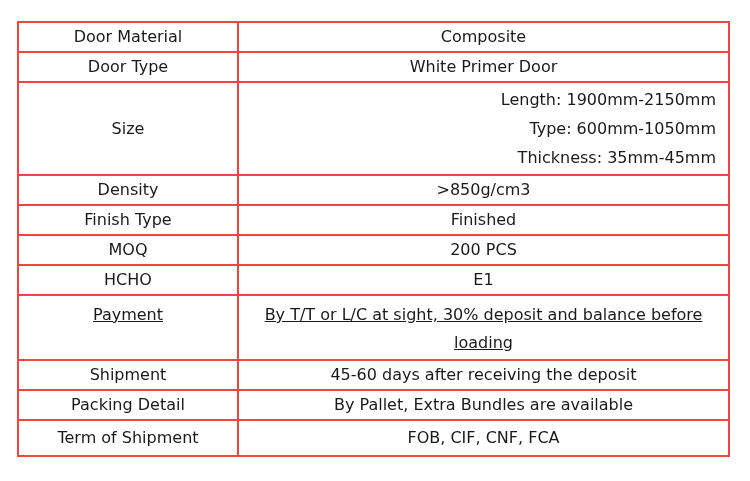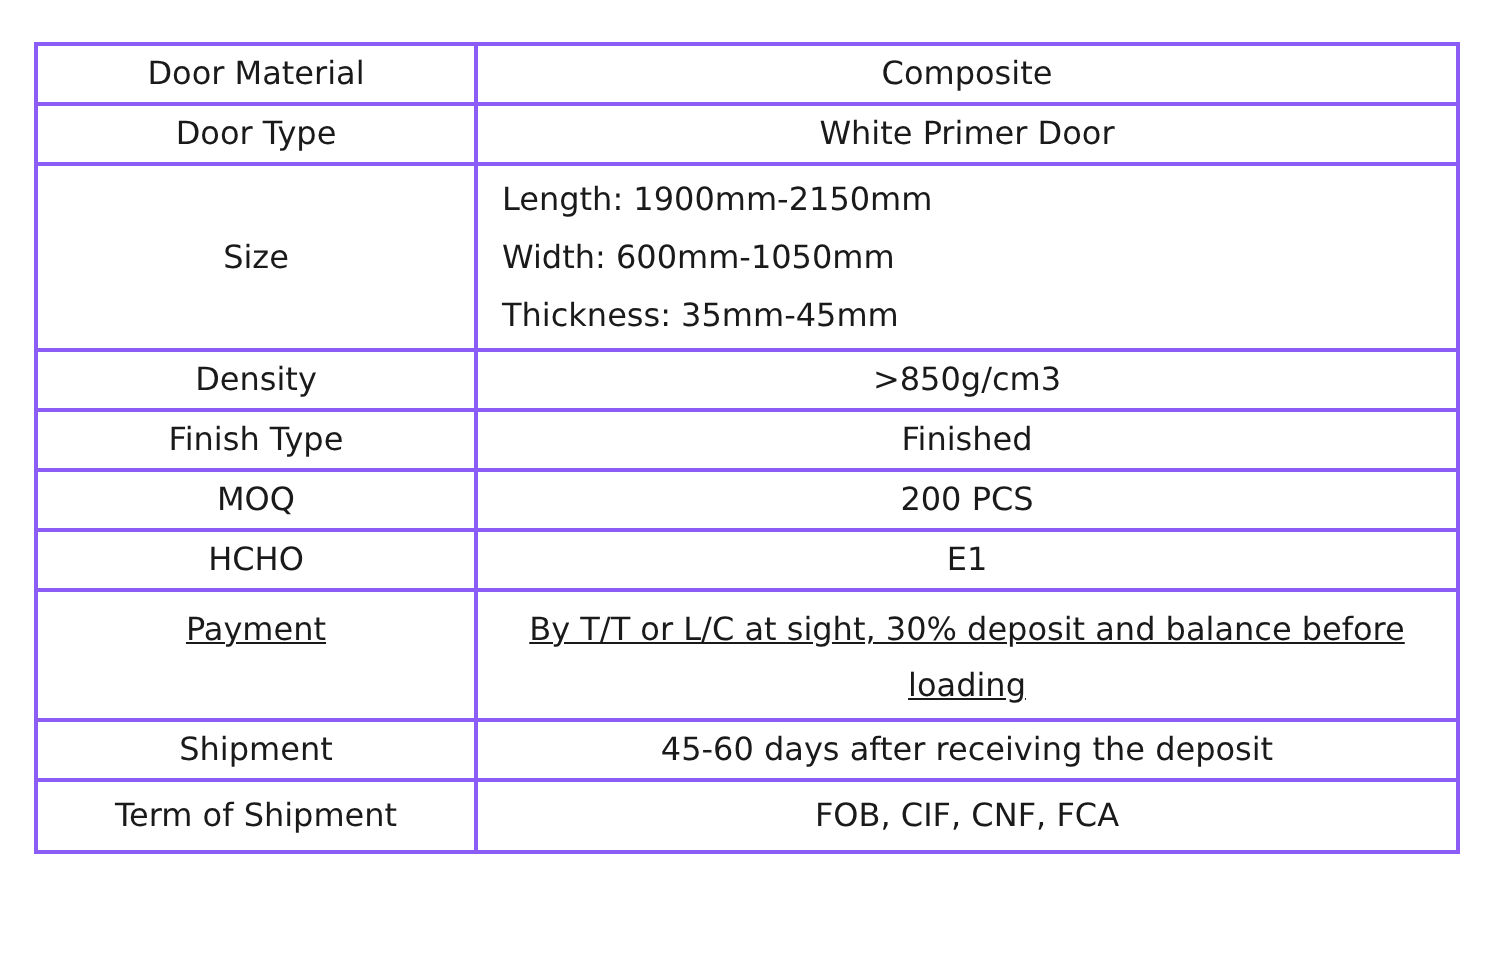--- a/index.html
+++ b/index.html
@@ -18,39 +18,39 @@
   table.spec-table {
     position: absolute;
     left: 17px;
     top: 21px;
     width: 711px;
     border-collapse: collapse;
     table-layout: fixed;
     background: #ffffff;
   }
   table.spec-table td {
-    border: 2px solid #8b5cf6;
+    border: 2px solid #ef4444;
     font-size: 16px;
     line-height: 24px;
     color: #1a1a1a;
     padding: 2px 12px;
     text-align: center;
     vertical-align: middle;
     overflow: hidden;
   }
   col.c-label { width: 220px; }
   col.c-value { width: 491px; }
 
   tr.r-single td { height: 24px; }
   tr.r-last td   { height: 30px; }
 
   tr.r-size td   { height: 83px; }
   .size-line {
     line-height: 29px;
-    text-align: left;
+    text-align: right;
   }
 
   tr.r-payment td {
     height: 50px;
     vertical-align: top;
     padding-top: 5px;
     line-height: 28px;
     text-decoration: underline;
   }
   td.cell-left {
@@ -72,21 +72,21 @@
         <td>Composite</td>
       </tr>
       <tr class="r-single">
         <td>Door Type</td>
         <td>White Primer Door</td>
       </tr>
       <tr class="r-size">
         <td>Size</td>
         <td>
           <div class="size-line">Length: 1900mm-2150mm</div>
-          <div class="size-line">Width: 600mm-1050mm</div>
+          <div class="size-line">Type: 600mm-1050mm</div>
           <div class="size-line">Thickness: 35mm-45mm</div>
         </td>
       </tr>
       <tr class="r-single">
         <td>Density</td>
         <td>&gt;850g/cm3</td>
       </tr>
       <tr class="r-single">
         <td>Finish Type</td>
         <td>Finished</td>
@@ -100,19 +100,23 @@
         <td>E1</td>
       </tr>
       <tr class="r-payment">
         <td>Payment</td>
         <td class="cell-left">By T/T or L/C at sight, 30% deposit and balance before loading</td>
       </tr>
       <tr class="r-single">
         <td>Shipment</td>
         <td>45-60 days after receiving the deposit</td>
       </tr>
+      <tr class="r-single">
+        <td>Packing Detail</td>
+        <td>By Pallet, Extra Bundles are available</td>
+      </tr>
       <tr class="r-single r-last">
         <td>Term of Shipment</td>
         <td>FOB, CIF, CNF, FCA</td>
       </tr>
     </tbody>
   </table>
 </div>
 
 </body></html>

